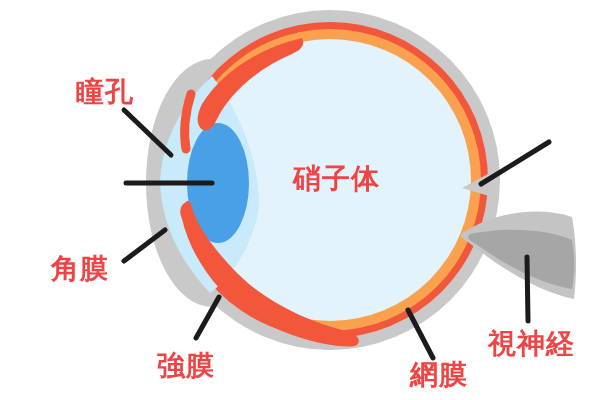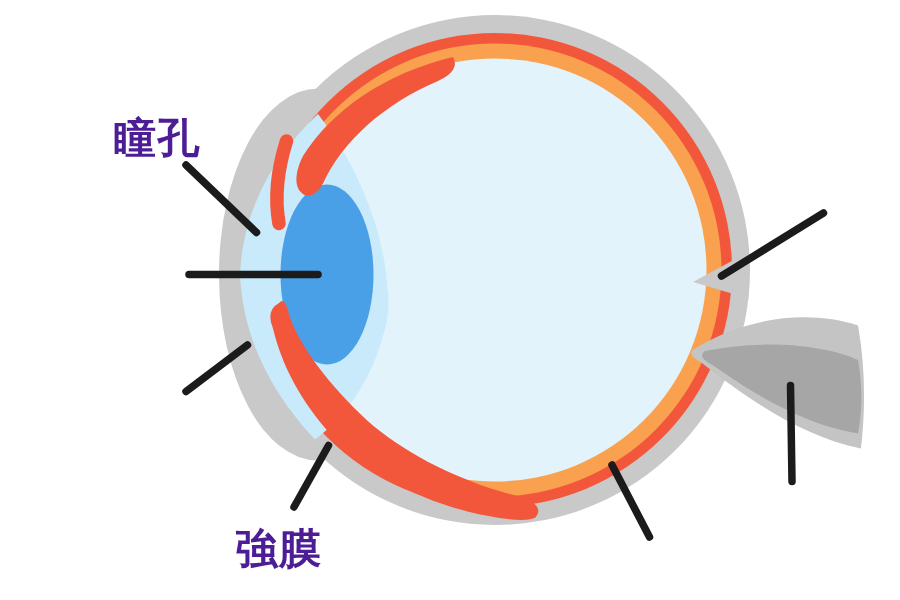--- a/index.html
+++ b/index.html
@@ -8,21 +8,21 @@
     width:600px;height:400px;
     background:#ffffff;
     overflow:hidden;
     font-family:"Liberation Sans","DejaVu Sans",sans-serif;
   }
   .stage svg{position:absolute;left:0;top:0;}
   .lbl{
     position:absolute;
     font-size:28px;
     font-weight:bold;
-    color:#4c1d95;
+    color:#ef4444;
     letter-spacing:1px;
     white-space:nowrap;
     line-height:1;
     z-index:2;
   }
   .lbl-pupil   {left:76px;  top:78px;}
   .lbl-lens    {left:17px;  top:167px;}
   .lbl-cornea  {left:51px;  top:255px;}
   .lbl-sclera  {left:157px; top:352px;text-align:right;}
   .lbl-vitreous{left:293px; top:165px;}
@@ -73,15 +73,19 @@
       <line x1="126" y1="183" x2="212" y2="183"></line>
       <line x1="124" y1="261" x2="165" y2="230"></line>
       <line x1="196" y1="338" x2="219" y2="297"></line>
       <line x1="549" y1="142" x2="481" y2="184"></line>
       <line x1="433" y1="358" x2="408" y2="310"></line>
       <line x1="528" y1="321" x2="527" y2="257"></line>
     </g>
   </svg>
 
   <div class="lbl lbl-pupil">瞳孔</div>
+  <div class="lbl lbl-cornea">角膜</div>
   <div class="lbl lbl-sclera">強膜</div>
+  <div class="lbl lbl-vitreous">硝子体</div>
+  <div class="lbl lbl-retina">網膜</div>
+  <div class="lbl lbl-optic">視神経</div>
 
 </div>
 
 </body></html>

